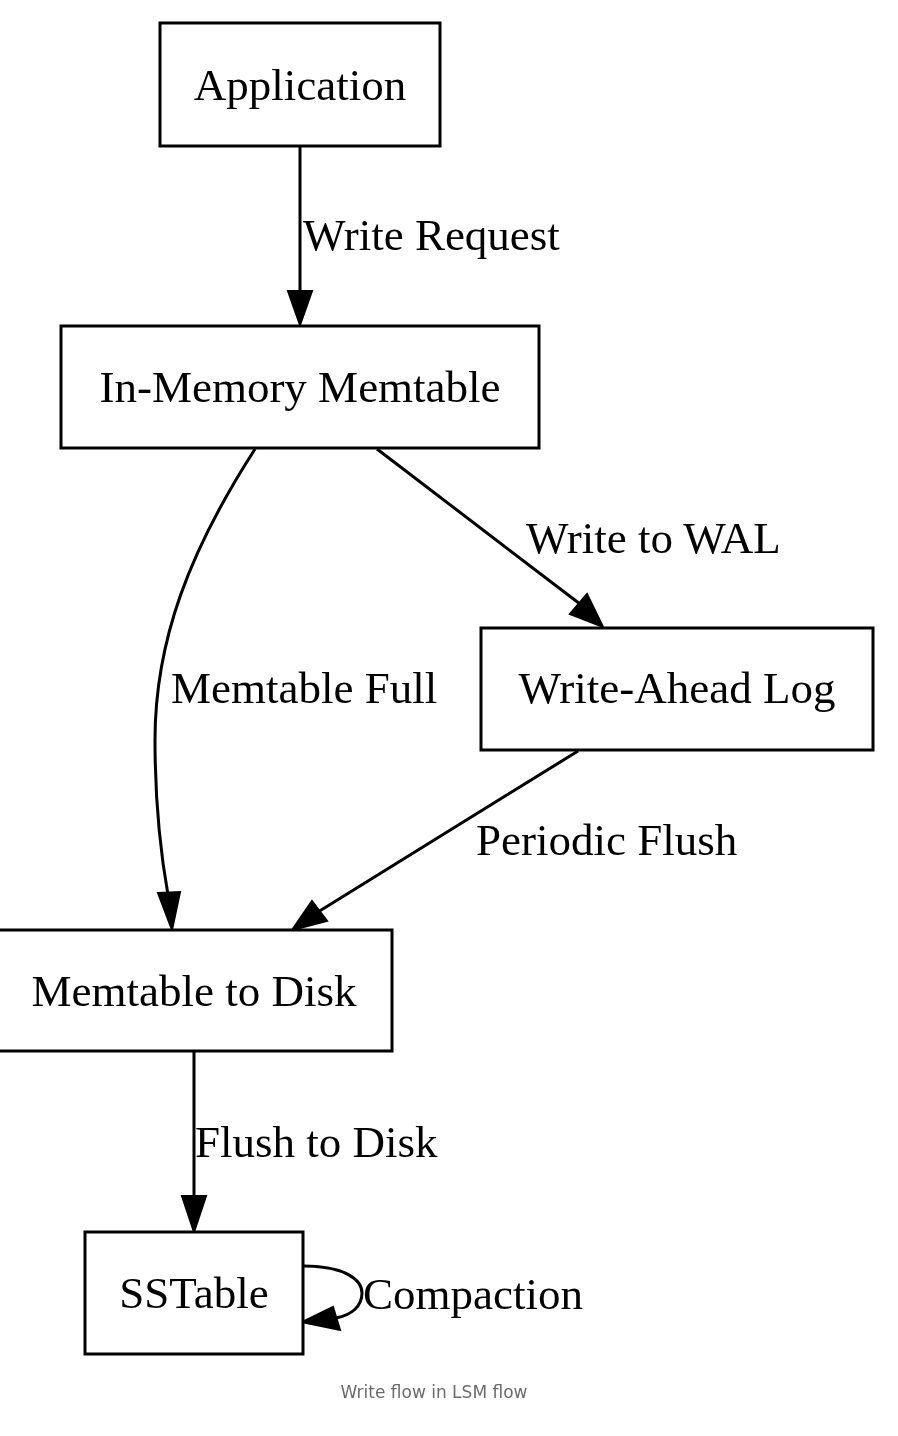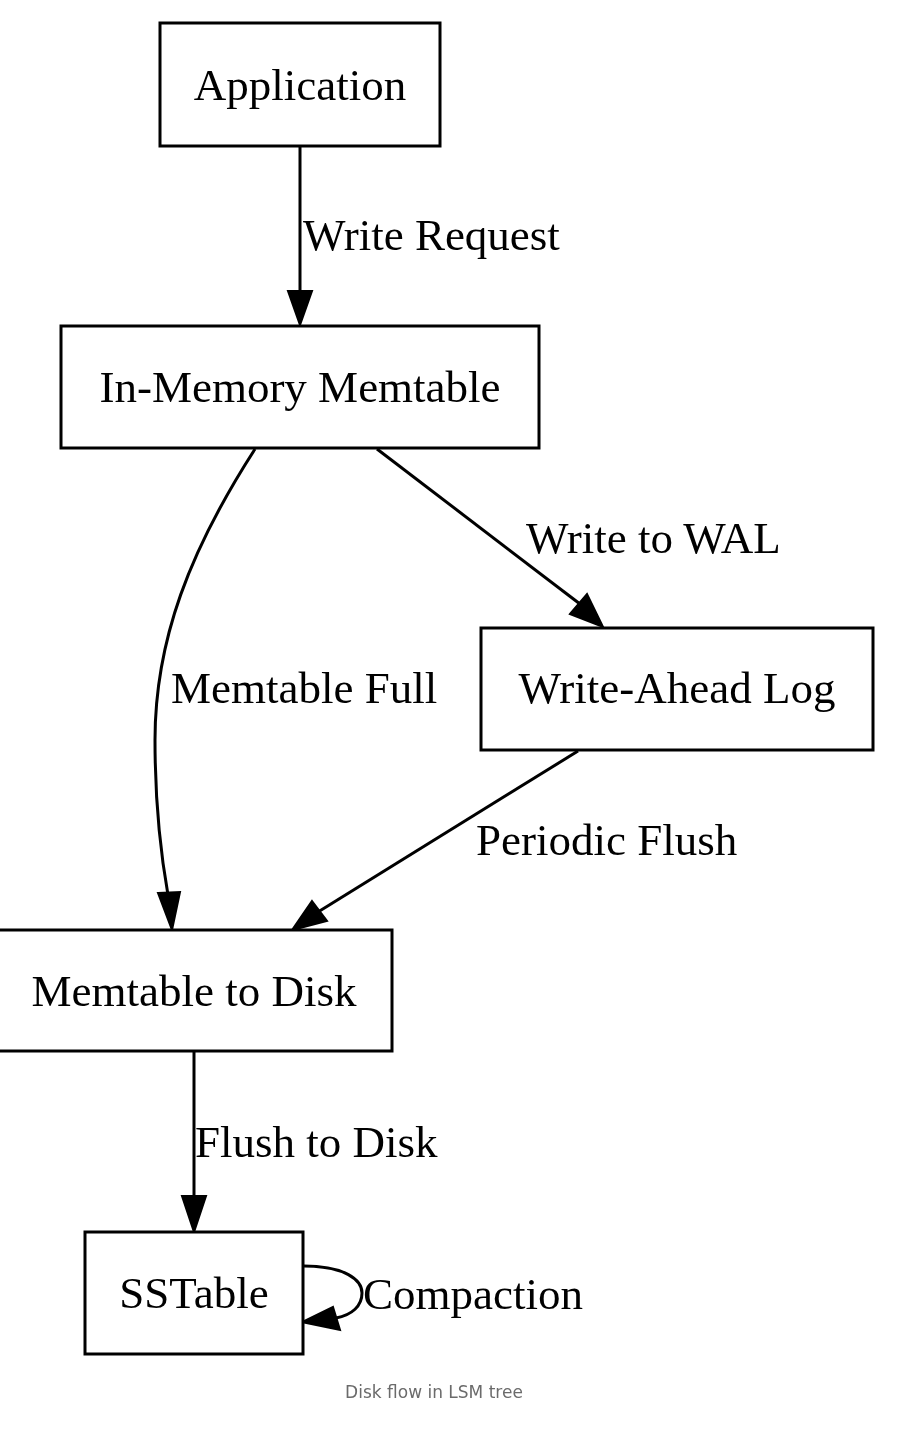--- a/index.html
+++ b/index.html
@@ -72,13 +72,13 @@
     <rect x="-2" y="930" width="394" height="121"></rect>
     <text x="194" y="1006" text-anchor="middle">Memtable to Disk</text>
   </g>
 
   <g class="node">
     <rect x="85" y="1232" width="218" height="122"></rect>
     <text x="194" y="1308" text-anchor="middle">SSTable</text>
   </g>
 </svg>
 
-<div class="caption">Disk flow in LSM tree</div>
+<div class="caption">Write flow in LSM flow</div>
 
 </body></html>

